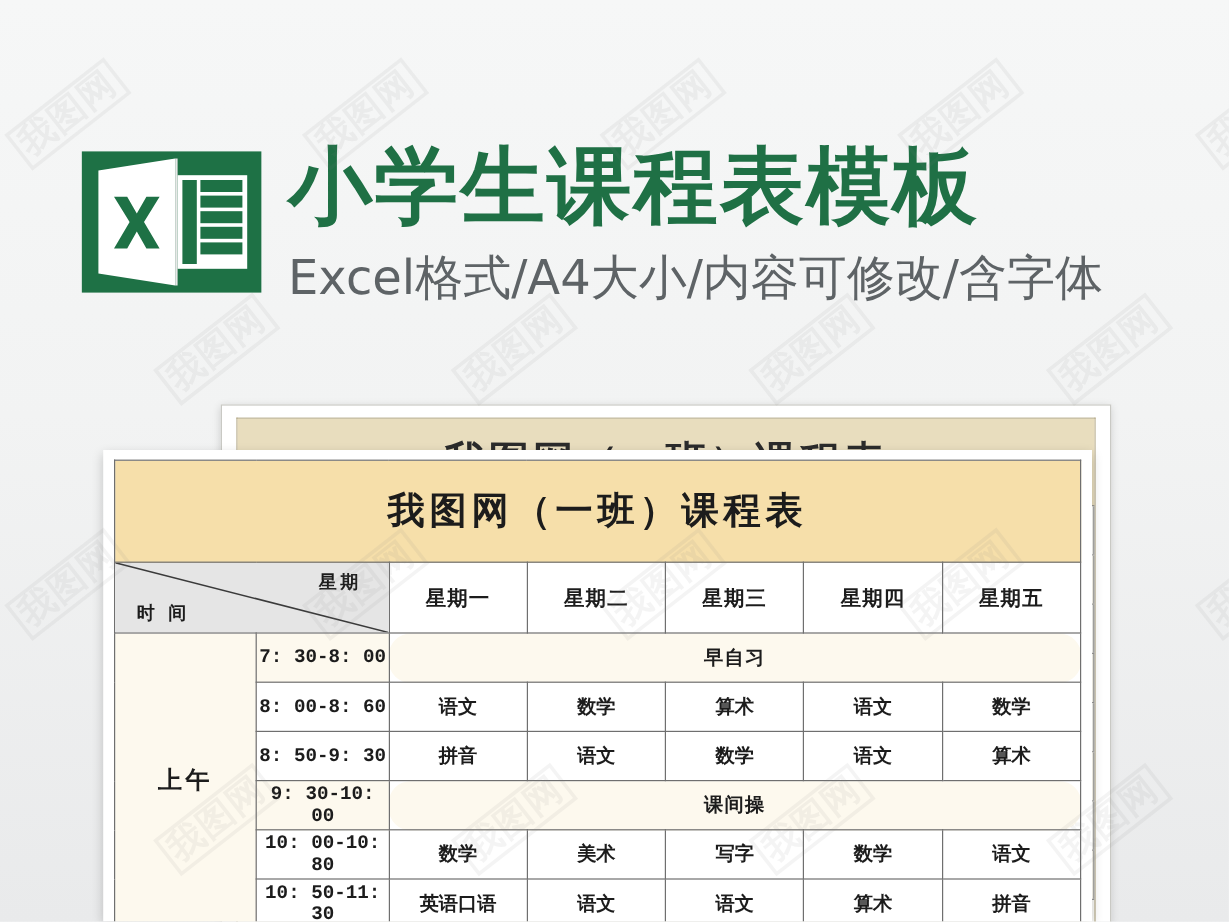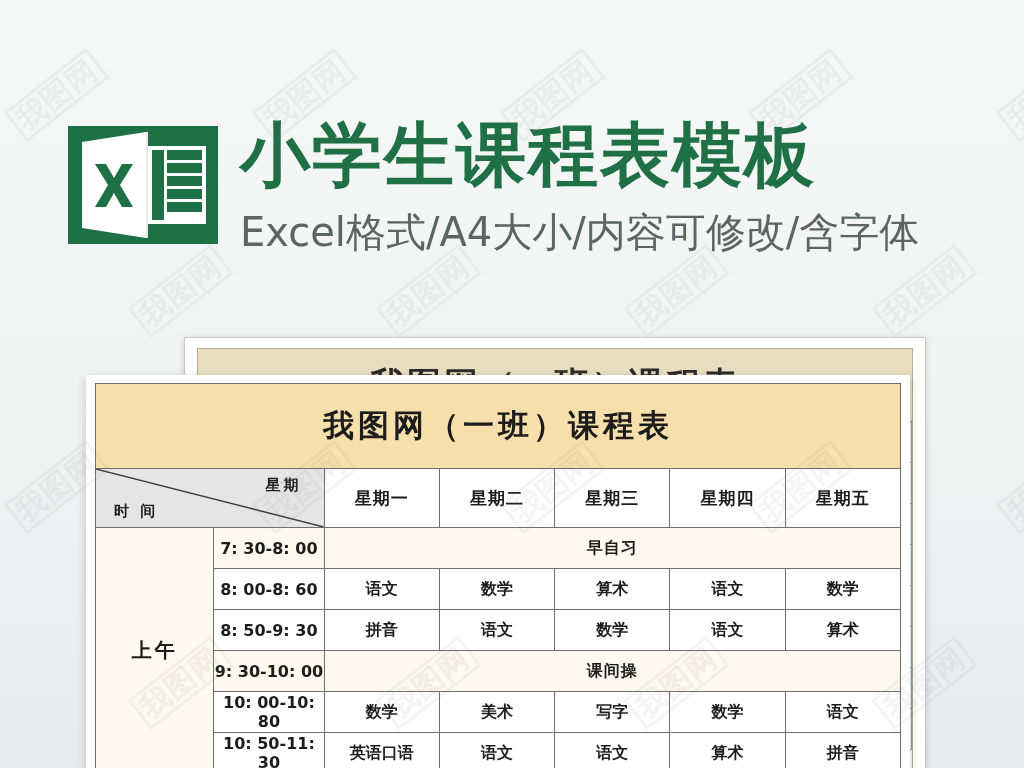--- a/index.html
+++ b/index.html
@@ -219,40 +219,42 @@
     background: #ffffff;
     margin-left: 17px;
   }
 
   
   .period-cell {
     height: 40px;
     font-size: 16px;
     font-weight: 700;
     letter-spacing: 0px;
+    font-family: Liberation Mono, monospace;
   }
   .subject-cell {
     height: 40px;
     font-size: 16px;
     font-weight: 700;
     font-family: Liberation Mono, monospace;
   }
   .half-label {
     font-size: 20px;
     letter-spacing: 3px;
     background: #ffffff;
   }
   tr.break-row td {
     background: #fdf9ee;
   }
   .break-cell {
     color: #ee8238;
     font-size: 16px;
     font-weight: 700;
     letter-spacing: 1px;
+    border-radius: 18px;
   }
   tr.break-row .period-cell { color: #1c1c1c; }
 
   
   col.c-half   { width: 118px; }
   col.c-period { width: 110px; }
   col.c-day    { width: 115px; }
 </style>
 </head>
 <body>

